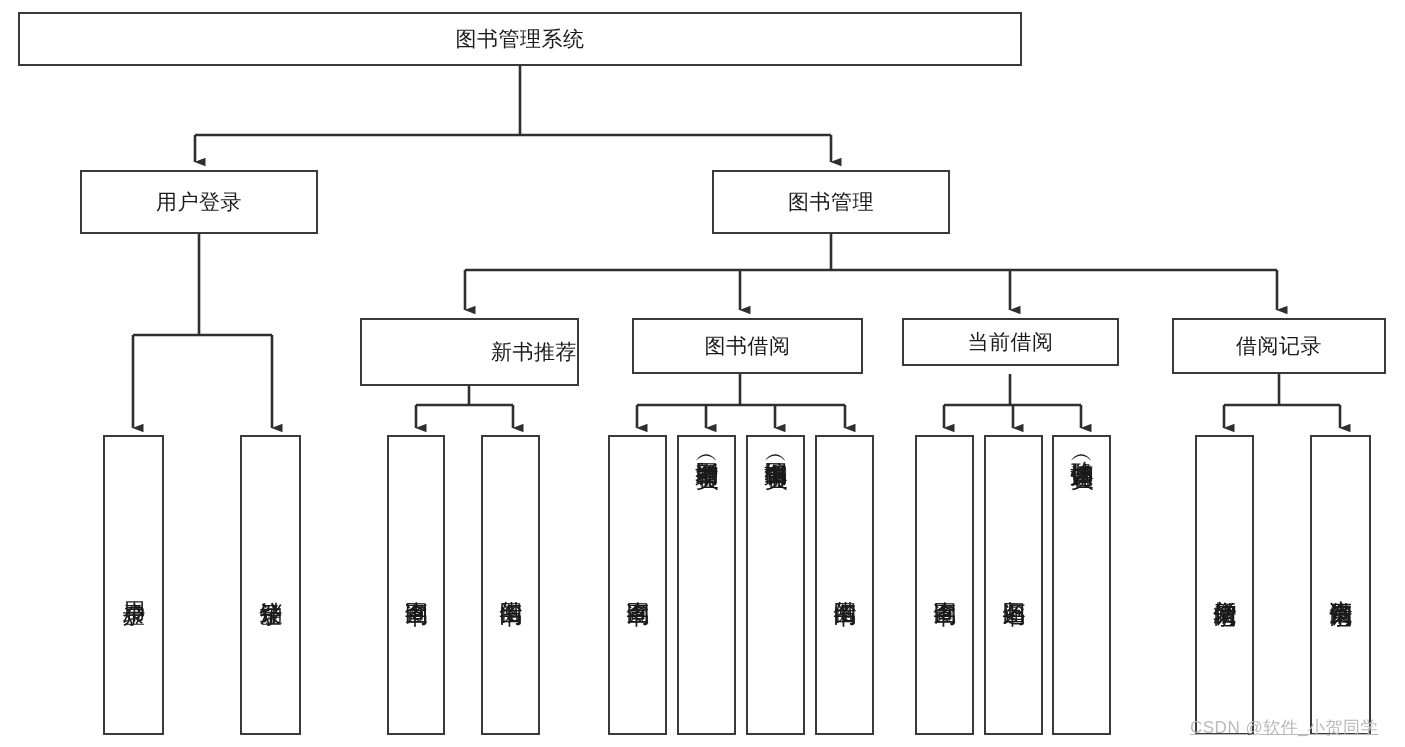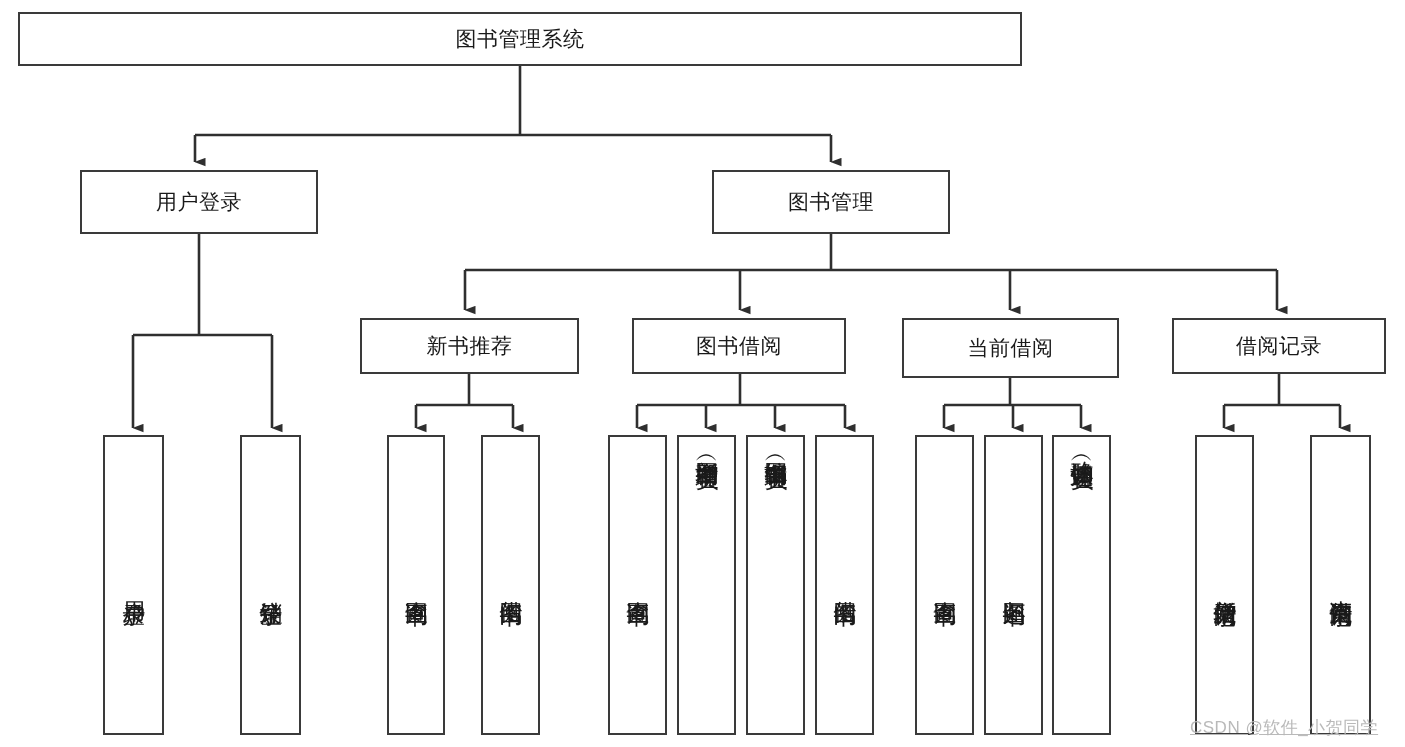--- a/index.html
+++ b/index.html
@@ -129,27 +129,27 @@
     <span class="node-label">图书管理系统</span>
   </div>
 
   <div class="node" id="node-l2-0" style="left: 80px; top: 170px; width: 238px; height: 64px;">
     <span class="node-label">用户登录</span>
   </div>
   <div class="node" id="node-l2-1" style="left: 712px; top: 170px; width: 238px; height: 64px;">
     <span class="node-label">图书管理</span>
   </div>
 
-  <div class="node" id="node-l3-0" style="left: 360px; top: 318px; width: 219px; height: 56px;">
+  <div class="node" id="node-l3-0" style="left: 360px; top: 318px; width: 219px; height: 68px; justify-content: flex-end;">
     <span class="node-label">新书推荐</span>
   </div>
-  <div class="node" id="node-l3-1" style="left: 632px; top: 318px; width: 214px; height: 56px; align-items: center;">
+  <div class="node" id="node-l3-1" style="left: 632px; top: 318px; width: 231px; height: 56px; align-items: center;">
     <span class="node-label">图书借阅</span>
   </div>
-  <div class="node" id="node-l3-2" style="left: 902px; top: 318px; width: 217px; height: 60px;">
+  <div class="node" id="node-l3-2" style="left: 902px; top: 318px; width: 217px; height: 48px;">
     <span class="node-label">当前借阅</span>
   </div>
   <div class="node" id="node-l3-3" style="left: 1172px; top: 318px; width: 214px; height: 56px; text-align: right;">
     <span class="node-label">借阅记录</span>
   </div>
 
   <div class="node leaf centered" id="node-leaf-0" style="left: 103px; top: 435px; width: 61px; height: 300px;">
     <span class="node-vert">用户登录</span>
   </div>
   <div class="node leaf centered" id="node-leaf-1" style="left: 240px; top: 435px; width: 61px; height: 300px;">

